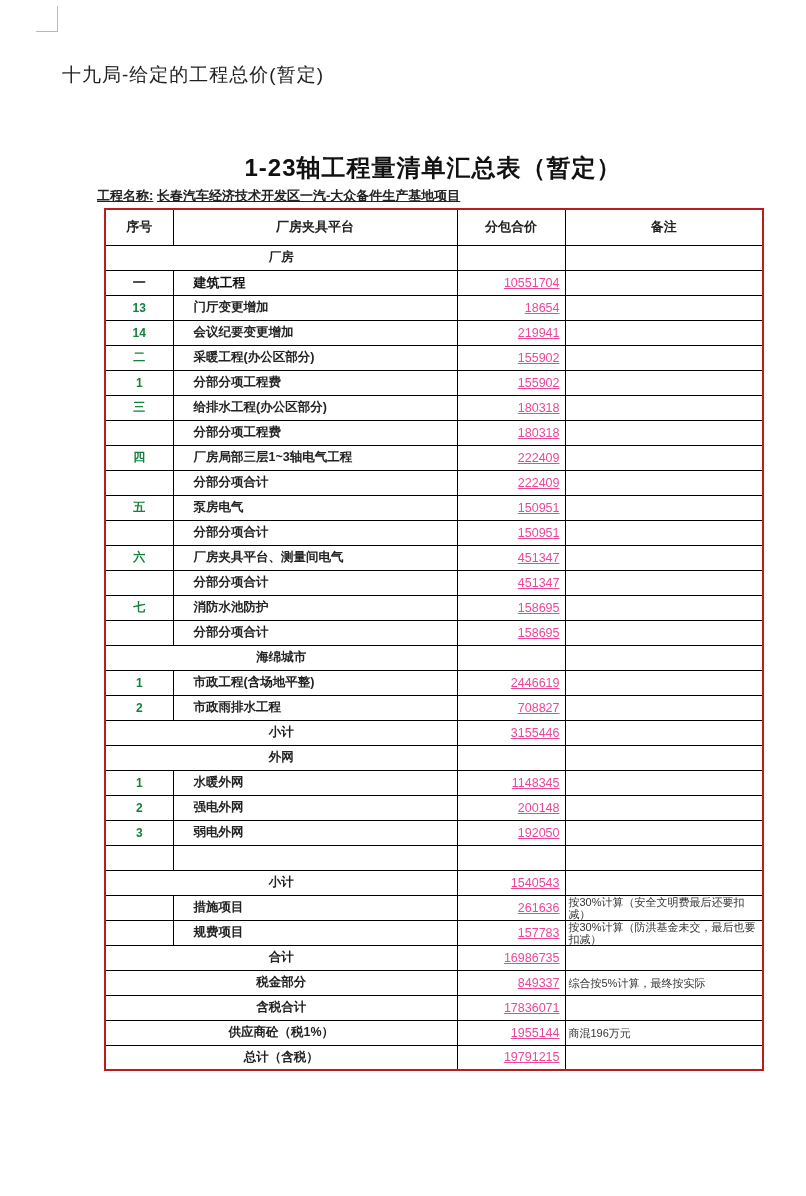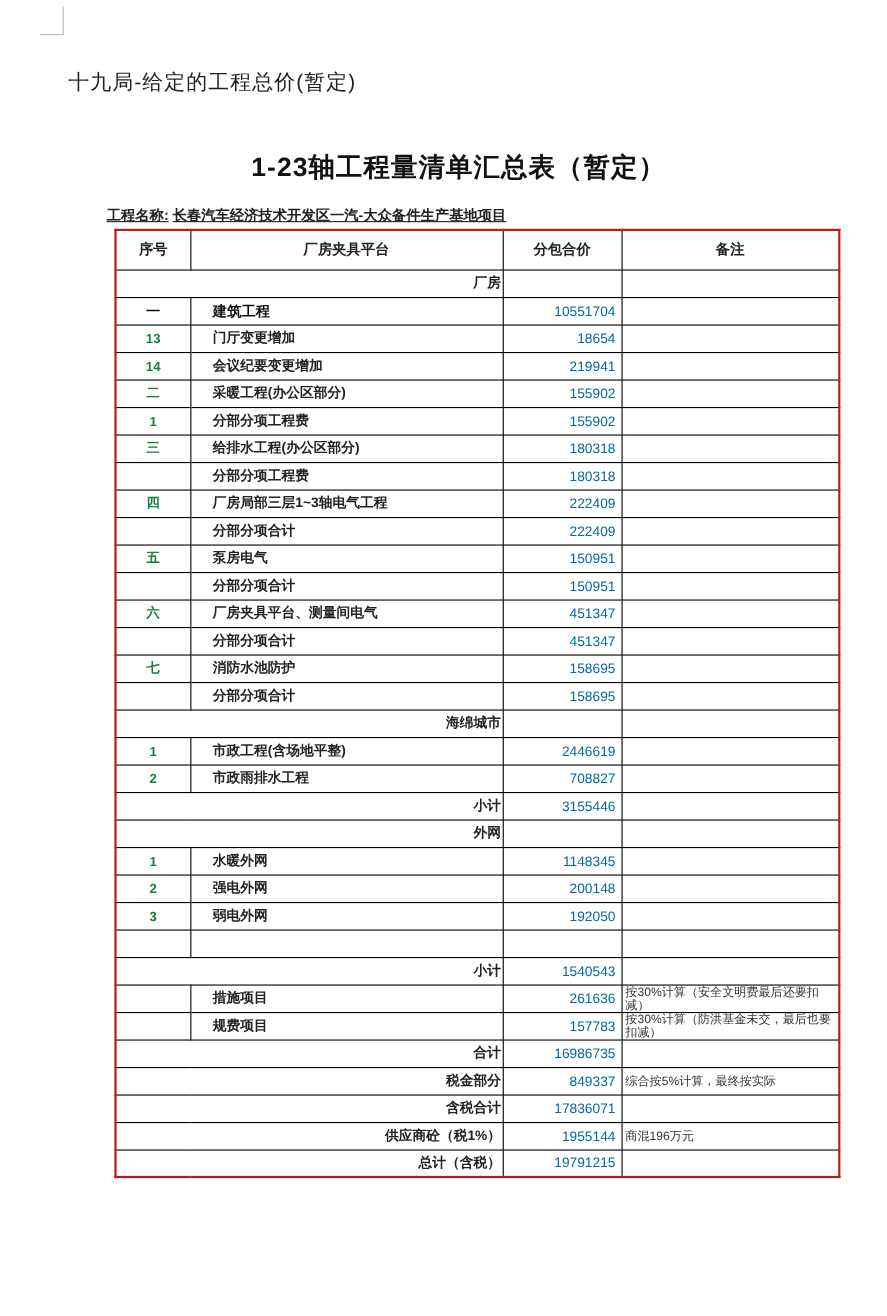--- a/index.html
+++ b/index.html
@@ -16,21 +16,21 @@
     width:21px; height:25px;
     border-right:1px solid #b8b8b8;
     border-bottom:1px solid #b8b8b8;
   }
   .doc-header {
     position:absolute; left:62px; top:62px;
     font-size:19px; letter-spacing:1px; color:#1f1f1f;
   }
   .doc-title {
     position:absolute; left:88px; top:136px; width:658px;
-    margin:0; text-align:center;
+    margin:16px; text-align:center;
     font-size:24px; font-weight:bold; letter-spacing:1px; color:#111;
   }
   .project-line {
     position:absolute; left:97px; top:187px;
     font-size:13px; font-weight:bold; color:#222;
   }
   .project-line .u { text-decoration:underline; }
   table.summary {
     position:absolute; left:104px; top:208px;
     width:658px;
@@ -42,22 +42,22 @@
     overflow:hidden; white-space:normal;
     vertical-align:middle;
   }
   .summary thead tr { height:36px; }
   .summary tbody tr { height:25px; }
   .summary th {
     font-size:13px; font-weight:700; text-align:center; color:#222;
   }
   .c-no   { text-align:center; font-size:12px; font-weight:600; color:#15803d; }
   .c-name { text-align:left; padding-left:20px; font-size:12.5px; font-weight:600; color:#222; }
-  .span-name { text-align:right; font-size:12.5px; font-weight:600; color:#222; }
-  .c-val  { text-align:right; padding-right:5px; font-size:12.5px; color:#0369a1; }
+  .span-name { text-align:center; font-size:12.5px; font-weight:600; color:#222; }
+  .c-val  { text-align:right; padding-right:5px; font-size:12.5px; color:#ec4899;text-decoration:underline; }
   .c-note { text-align:left; padding:0 3px; font-size:11px; line-height:12px; color:#333;margin-top:29px; }
   tr.bold .c-name, tr.bold .c-no { font-weight:800; font-size:13px; color:#111; }
 </style>
 </head>
 <body>
 
 <div class="page">
   <div class="crop-mark"></div>
 
   <div class="doc-header">十九局-给定的工程总价(暂定)</div>

